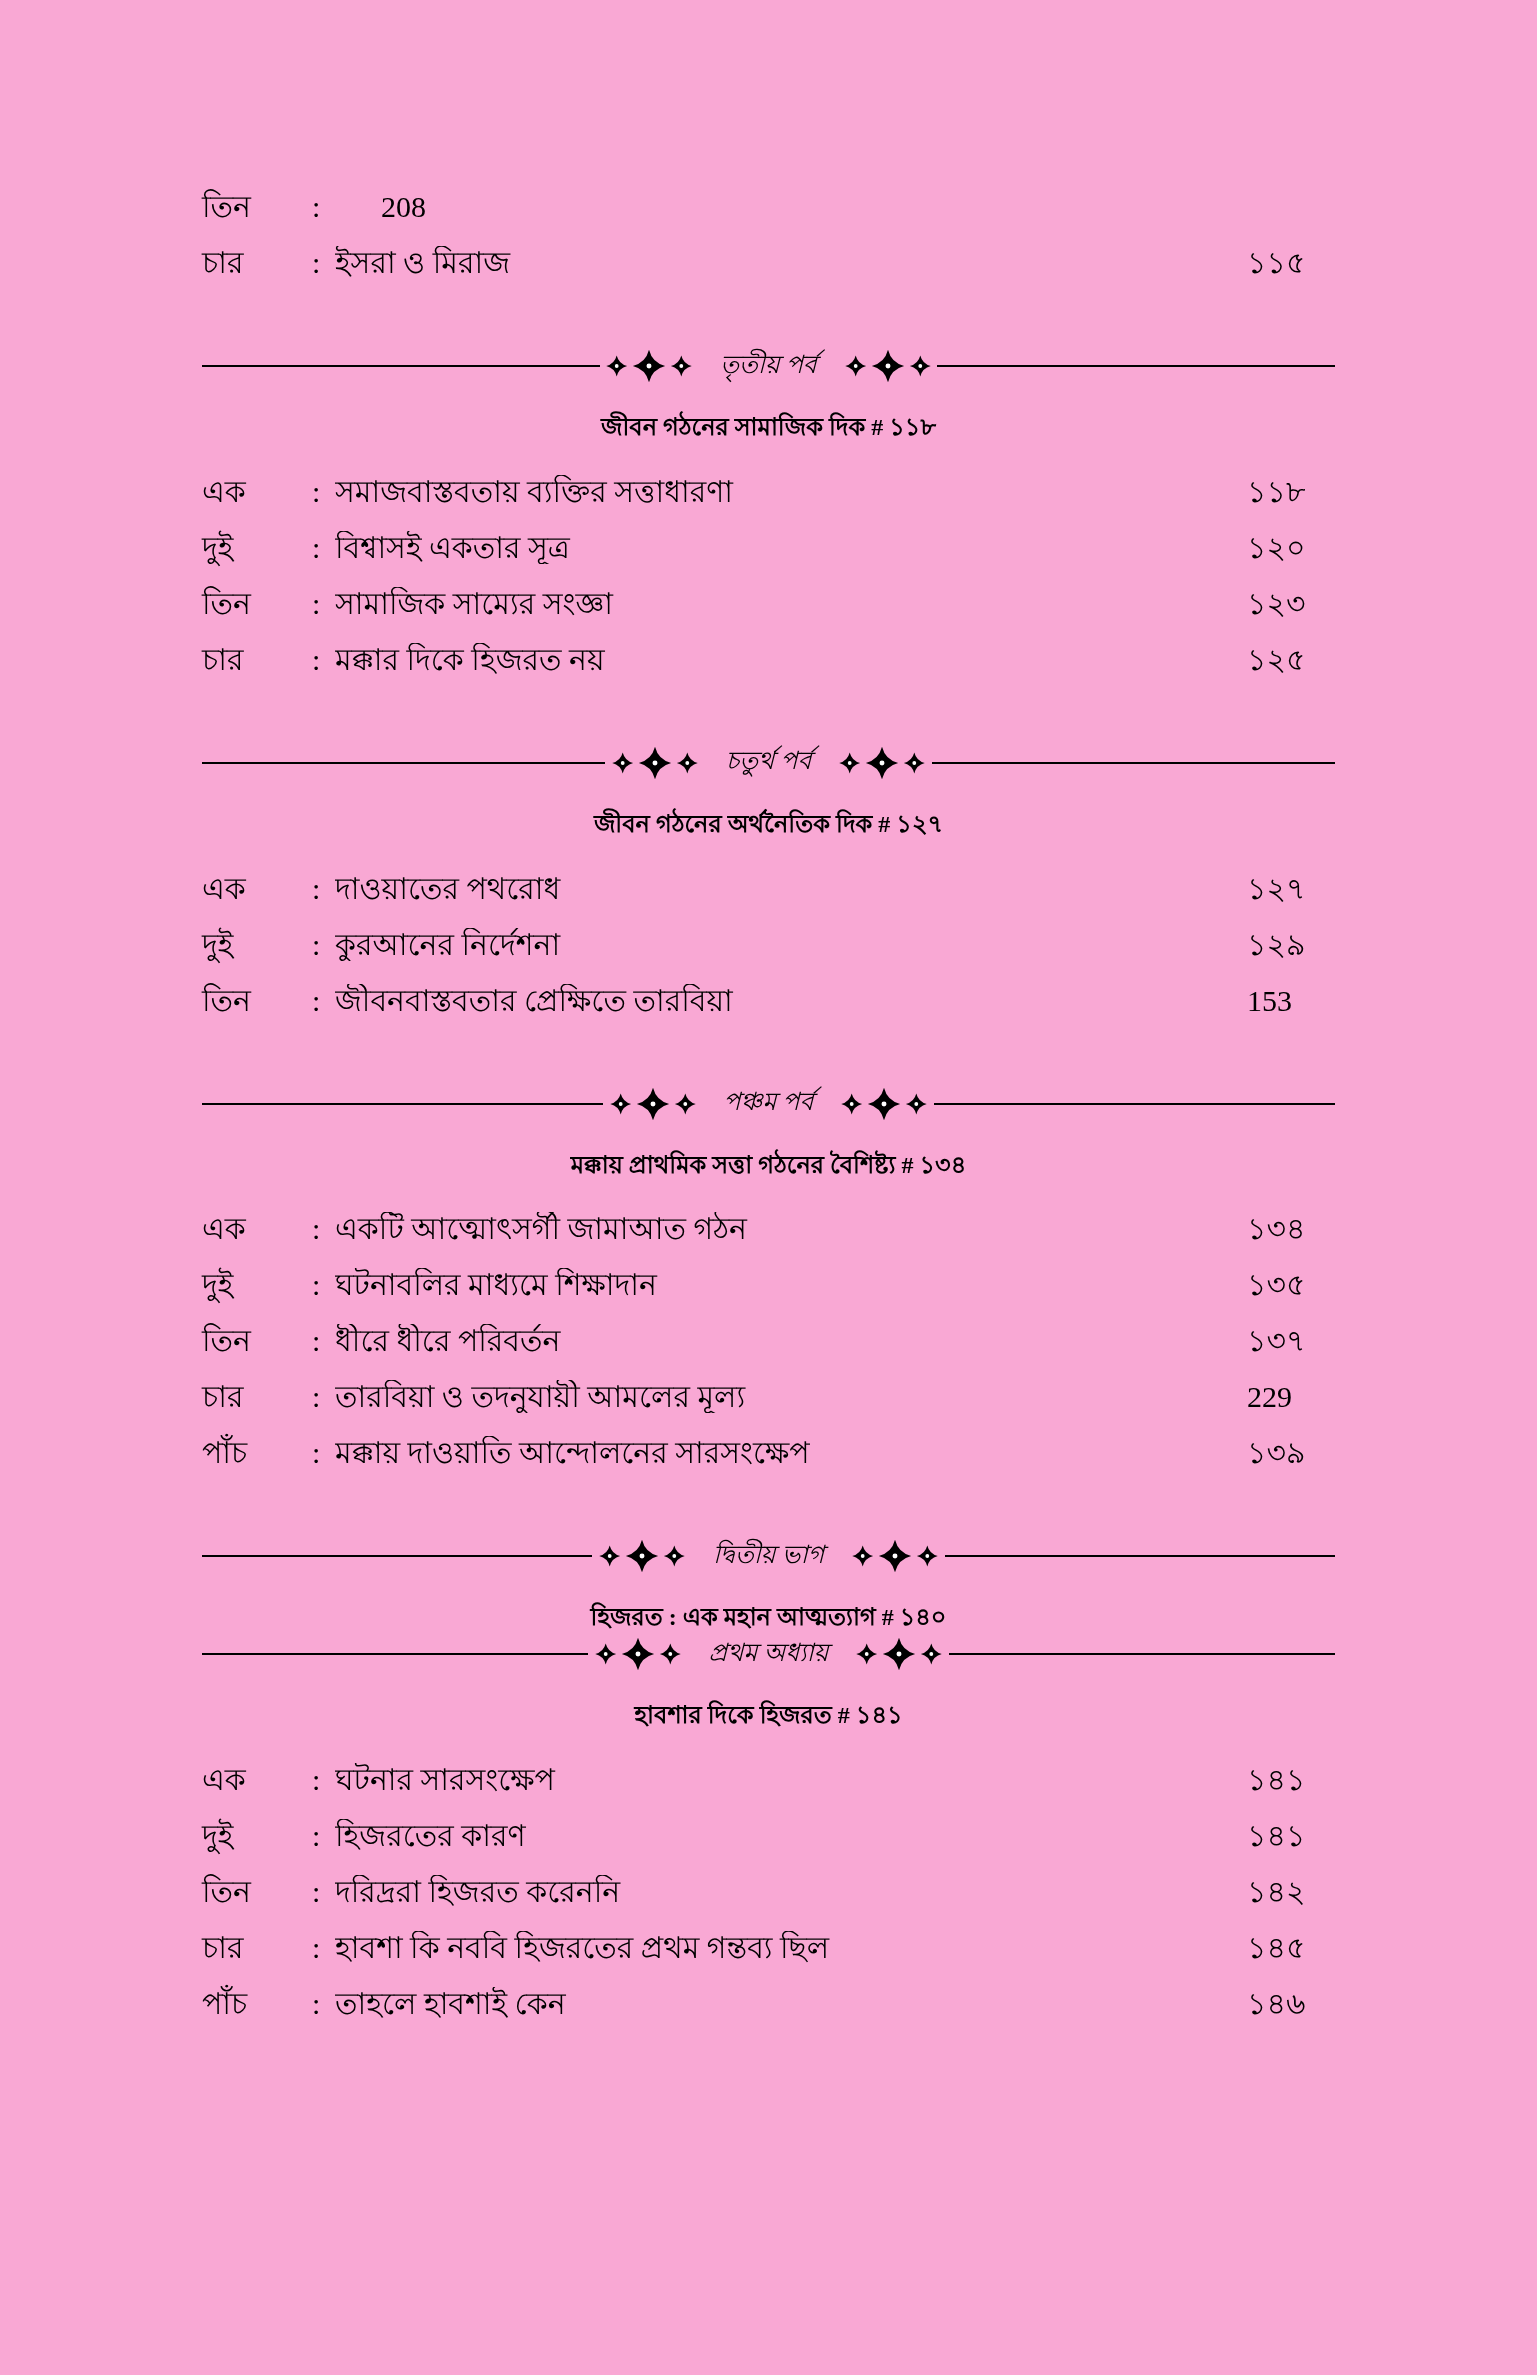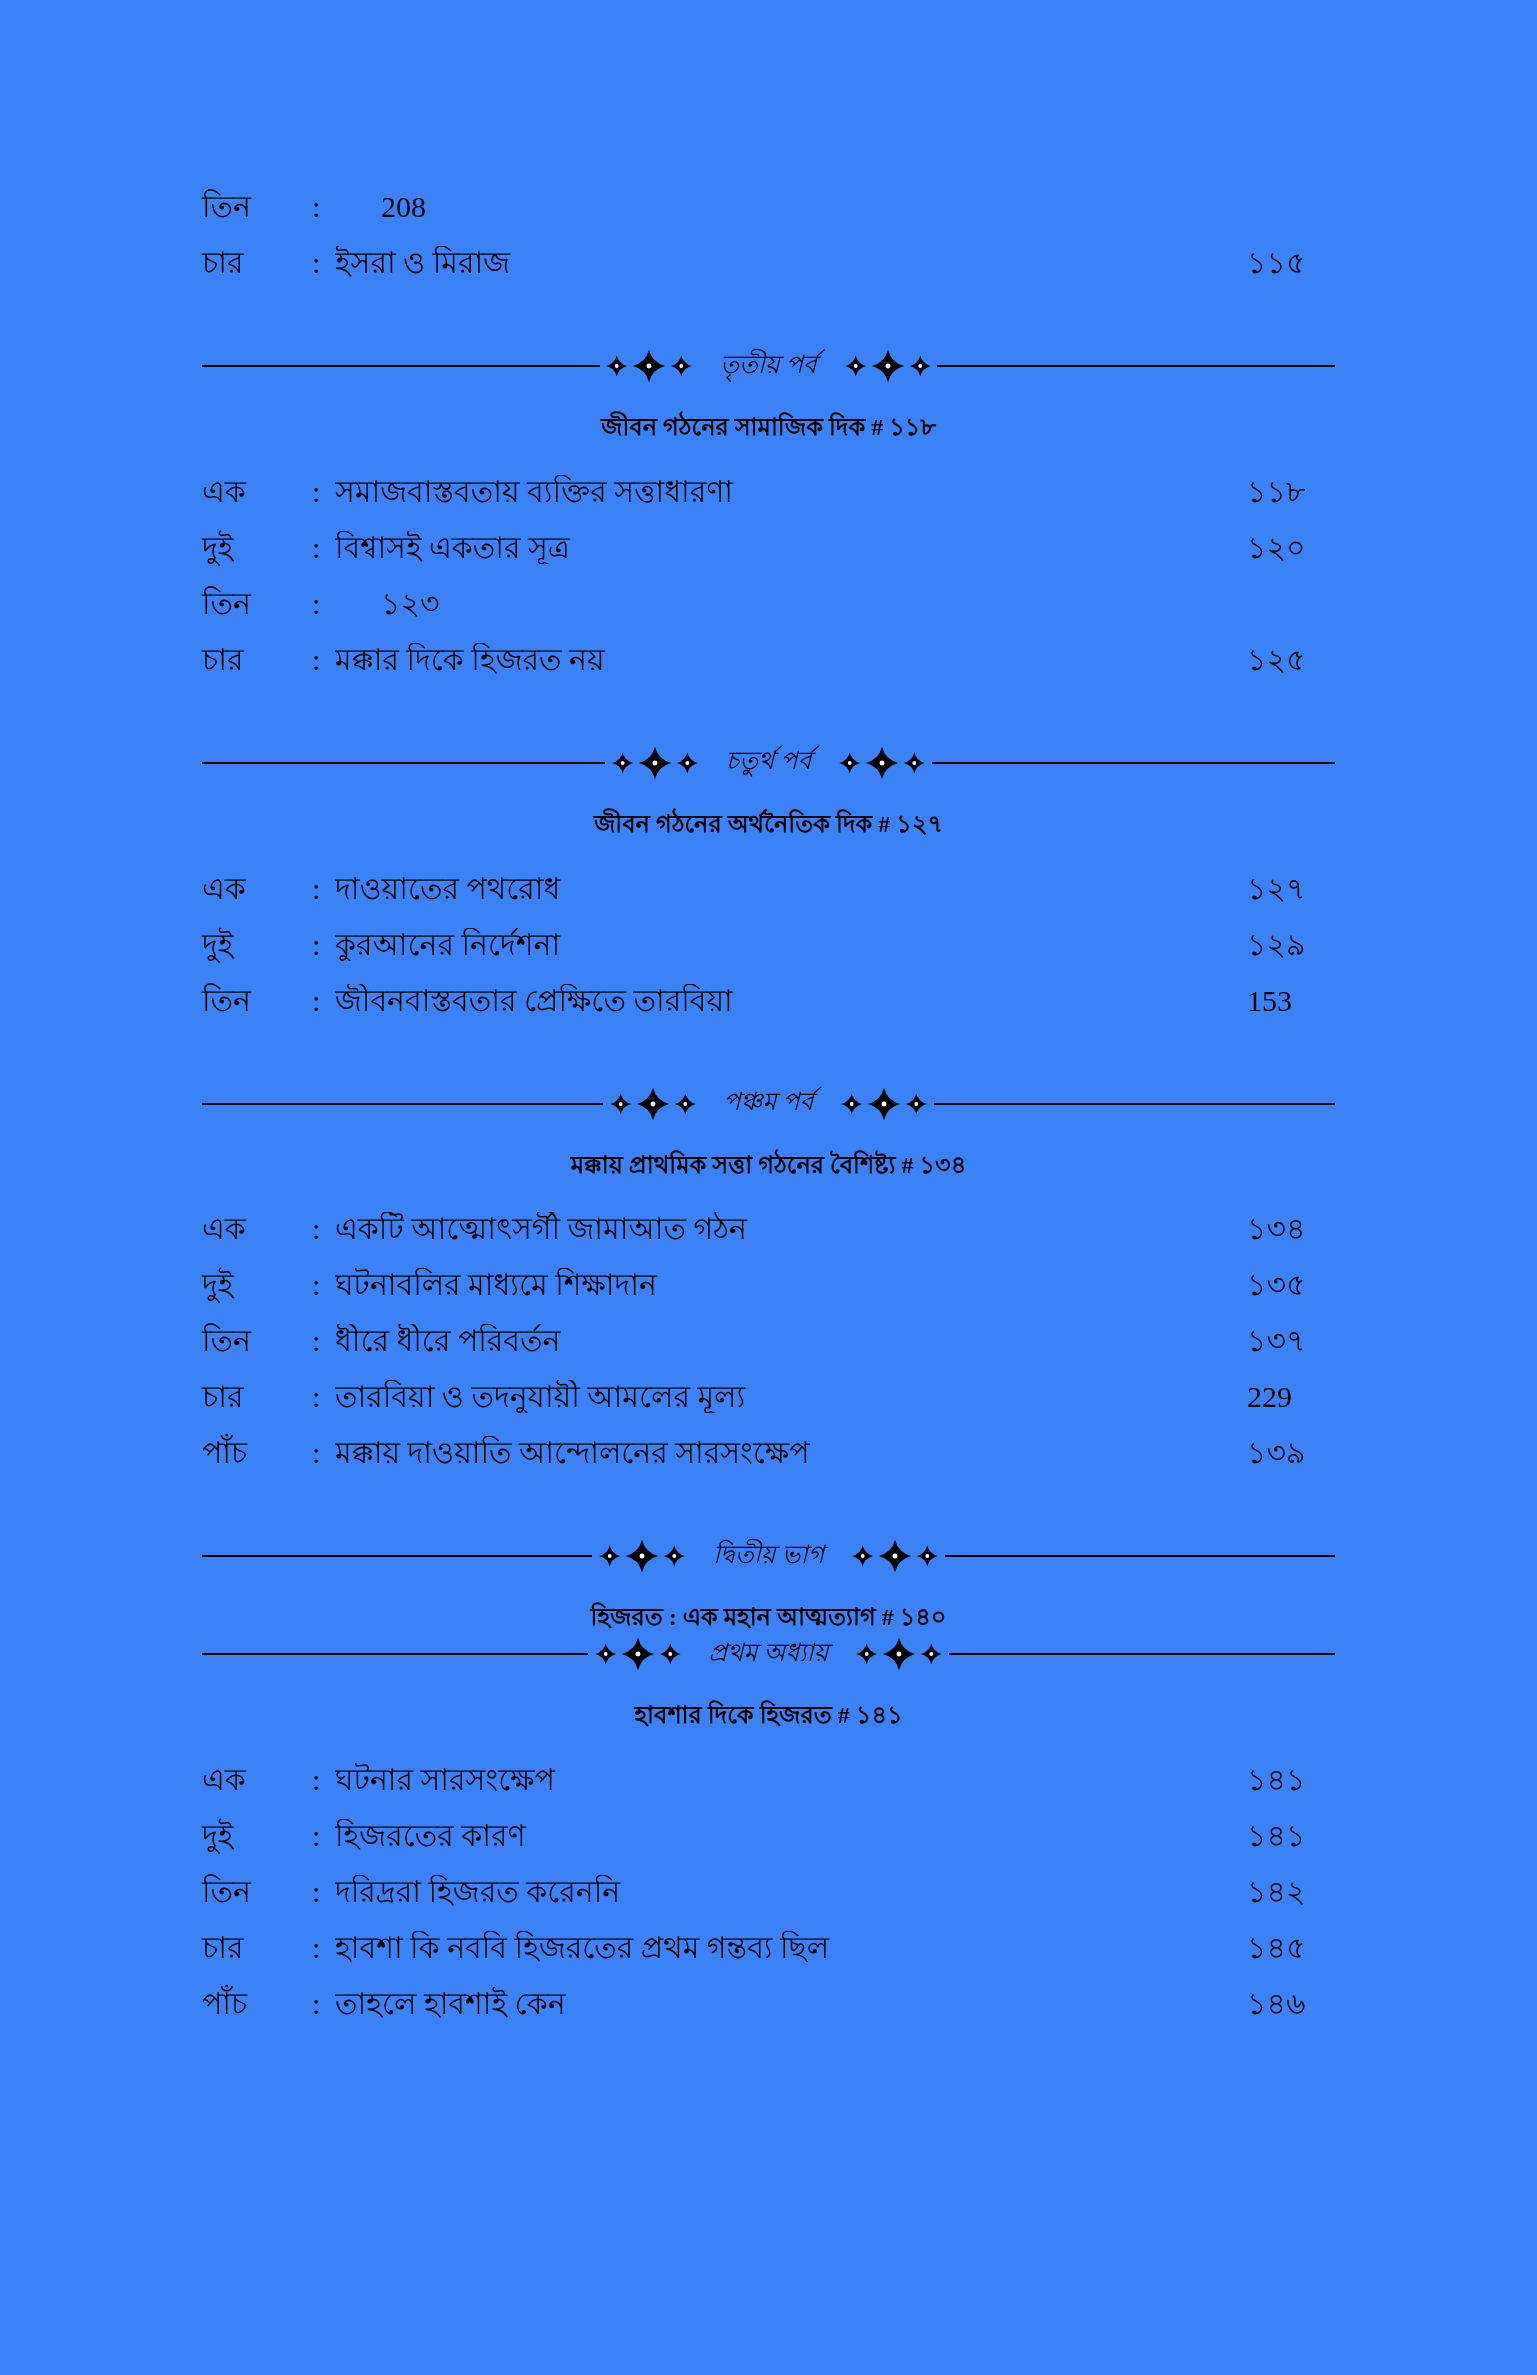--- a/index.html
+++ b/index.html
@@ -11,21 +11,21 @@
     width: 1537px;
     height: 2376px;
     font-family: "Liberation Serif", "DejaVu Serif", serif;
     color: #000000;
     overflow: hidden;
   }
   .page {
     position: relative;
     width: 1537px;
     height: 2376px;
-    background: #3b82f6;
+    background: #f9a8d4;
     box-sizing: border-box;
     padding: 0 202px;
   }
   .content {
     padding-top: 190px;
   }
 
   
   .toc-list { width: 100%; }
   .toc-row {
@@ -160,20 +160,21 @@
           </div>
           <div class="toc-row">
             <div class="toc-num">দুই</div>
             <div class="toc-colon">:</div>
             <div class="toc-title">বিশ্বাসই একতার সূত্র</div>
             <div class="toc-page">১২০</div>
           </div>
           <div class="toc-row">
             <div class="toc-num">তিন</div>
             <div class="toc-colon">:</div>
+            <div class="toc-title">সামাজিক সাম্যের সংজ্ঞা</div>
             <div class="toc-page">১২৩</div>
           </div>
           <div class="toc-row">
             <div class="toc-num">চার</div>
             <div class="toc-colon">:</div>
             <div class="toc-title">মক্কার দিকে হিজরত নয়</div>
             <div class="toc-page">১২৫</div>
           </div>
         </div>
         <div class="sp-list-div"></div>

